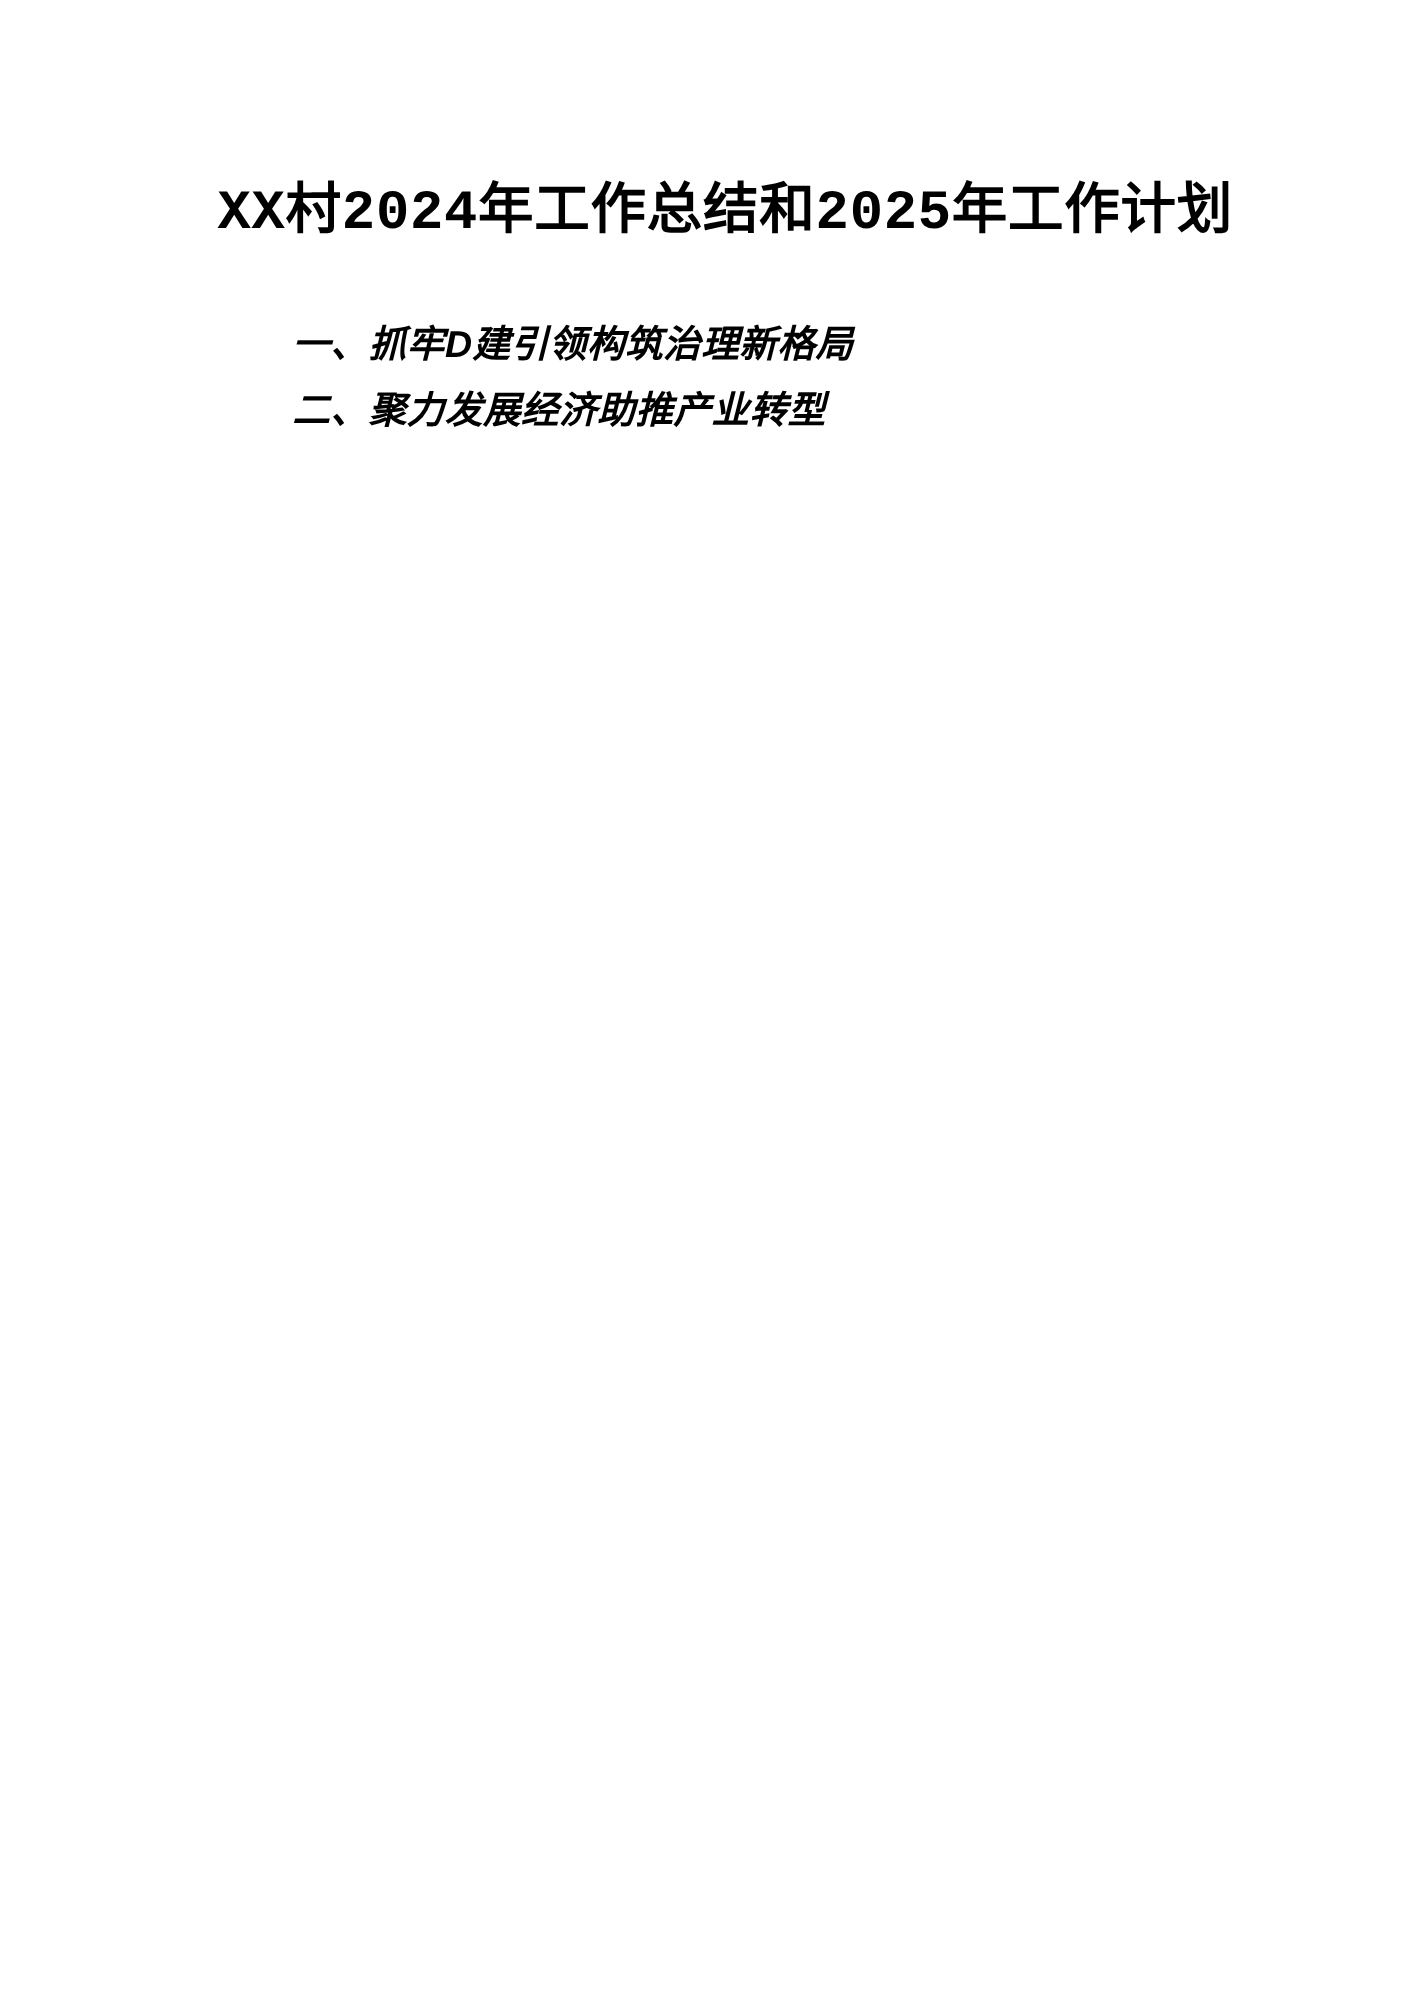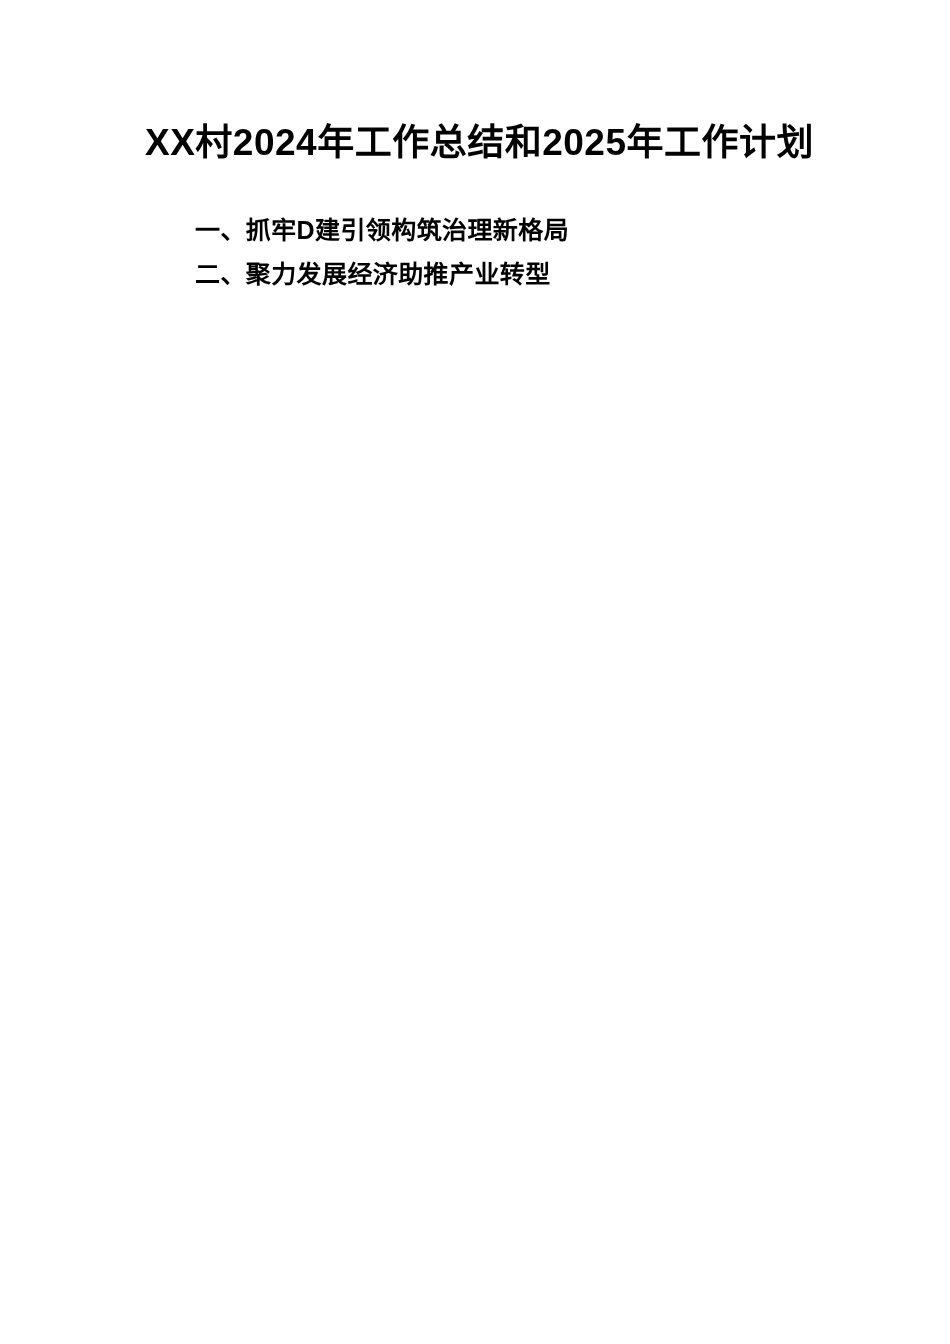--- a/index.html
+++ b/index.html
@@ -26,41 +26,42 @@
     position: absolute;
     left: 145px;
     top: 0;
     width: 662px;   
   }
 
   
   .doc-title {
     margin: 0;
     padding: 0;
-    font-family: Liberation Sans, sans-serif;
+    font-family: Liberation Mono, monospace;
     font-weight: bold;
     font-size: 37px;
     line-height: 52px;
     letter-spacing: 0.5px;
     text-align: right;
     white-space: nowrap;
     padding-top: 117px;
   }
 
   
   .section-heading {
     margin: 0;
     padding: 0;
     font-family: "Liberation Sans", "DejaVu Sans", sans-serif;
     font-weight: bold;
     font-size: 25px;
     line-height: 44px;
     letter-spacing: 0.4px;
     text-indent: 50px;
     white-space: nowrap;
+    font-style: italic;
   }
 
   
   .body-par {
     margin: 0;
     padding: 0;
     font-size: 25px;
     line-height: 44px;
     text-align: justify;
     text-justify: inter-ideograph;

